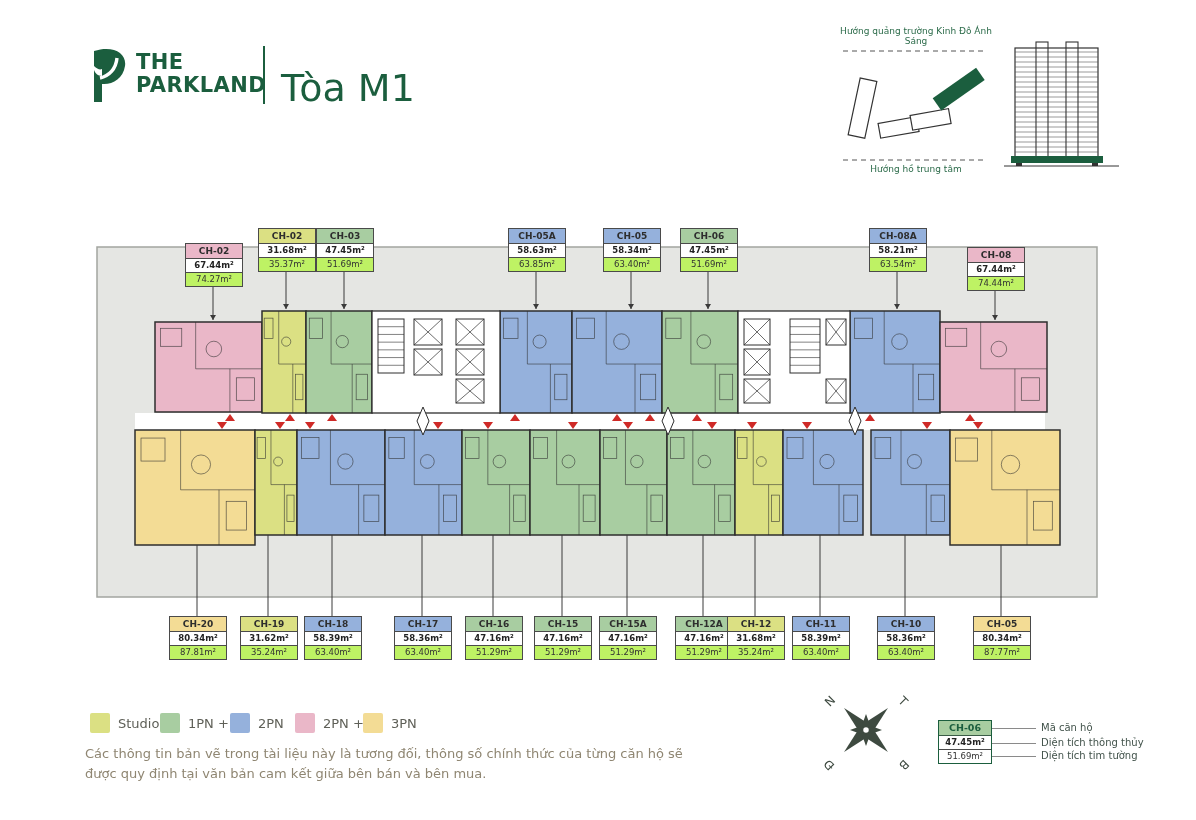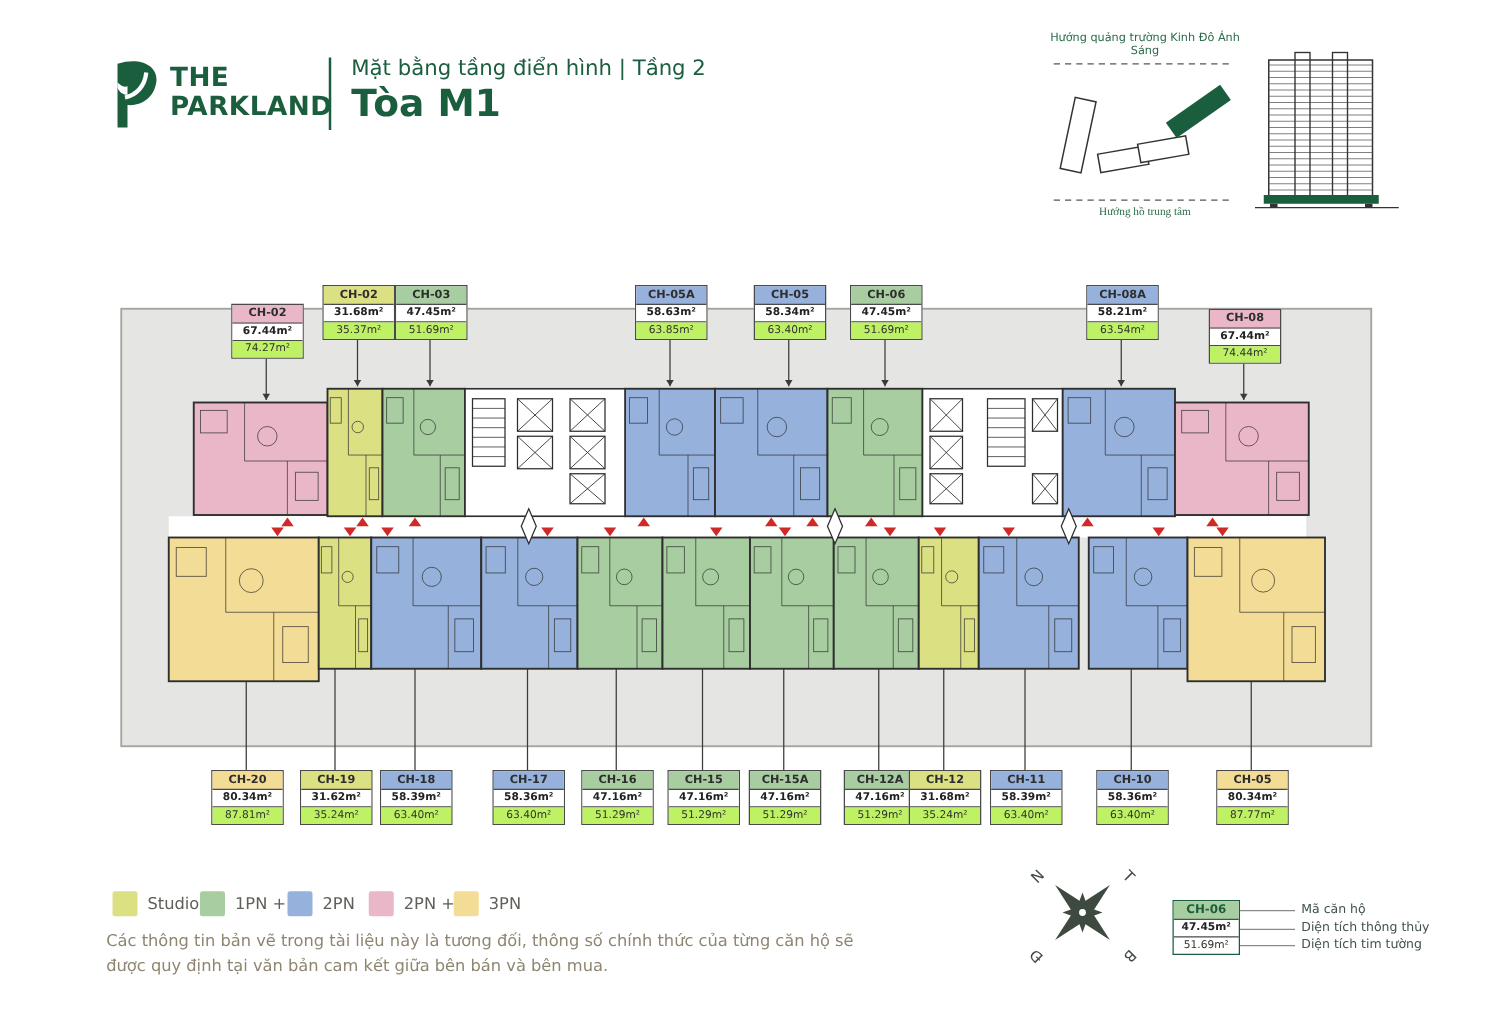--- a/index.html
+++ b/index.html
@@ -5,21 +5,21 @@
   html,body{margin:0;padding:0;}
   body{width:1196px;height:820px;position:relative;background:#ffffff;overflow:hidden;
        font-family:"DejaVu Sans","Liberation Sans",sans-serif;color:#2f3b33;}
   .abs{position:absolute;}
 
   
   .logo-text{position:absolute;left:136px;top:51px;font-size:21px;font-weight:700;
              color:var(--brand,#1b5e3e);line-height:23px;letter-spacing:.4px;}
   .hdr-divider{position:absolute;left:263px;top:46px;width:2px;height:58px;background:var(--brand,#1b5e3e);}
   .hdr-subtitle{position:absolute;left:281px;top:45px;font-size:17px;font-weight:500;color:var(--brand,#1b5e3e);}
-  .hdr-title{position:absolute;left:281px;top:66px;font-size:30px;font-weight:700;color:var(--brand,#1b5e3e);}
+  .hdr-title{position:absolute;left:281px;top:66px;font-size:38px;font-weight:400;color:var(--brand,#1b5e3e);}
 
   
   .map-label{position:absolute;width:176px;text-align:center;font-size:9px;color:#2c6b4a;}
 
   
   #plan{position:absolute;left:90px;top:225px;width:1025px;height:450px;}
   .slab{fill:#e5e6e3;stroke:#a2a5a0;stroke-width:1.5;}
   .corridor{fill:#ffffff;}
   .unit{stroke:#2e2e2e;stroke-width:1.5;}
   .u-studio{fill:var(--studio,#dbe083);} .u-pn1{fill:var(--pn1,#a8cda1);}
@@ -59,40 +59,39 @@
   <svg class="abs" style="left:87px;top:46px;" width="44" height="58" viewBox="0 0 44 58">
     <path d="M7,5 C26,-1 40,7 38,20 C36,33 25,39 15,38 L15,56 L7,56 Z" fill="#1b5e3e"></path>
     <path d="M13,32 C22,30 29,23 30,12" stroke="#ffffff" stroke-width="3.4" fill="none"></path>
     <path d="M7,20 C10,23 13,24 15,23 L15,30 C11,30 8,27 7,24 Z" fill="#ffffff"></path>
   </svg>
   <div class="logo-text">
     <div>THE</div>
     <div>PARKLAND</div>
   </div>
   <div class="hdr-divider"></div>
-  <div class="hdr-subtitle">Mặt bằng tầng điển hình | Tầng 2</div>
   <div class="hdr-title">Tòa M1</div>
 </div>
 
 <div class="map-label" style="left:828px;top:26px;">Hướng quảng trường Kinh Đô Ánh Sáng</div>
 <svg class="abs" style="left:830px;top:20px;" width="176" height="150" viewBox="0 0 176 150">
   <line x1="13" y1="31" x2="155" y2="31" stroke="#555" stroke-width="1" stroke-dasharray="5 4"></line>
   <g>
     <rect x="24" y="59" width="17" height="58" fill="#fff" stroke="#333" stroke-width="1.2" transform="rotate(12 32 88)"></rect>
   </g>
   <g>
     <rect x="49" y="100" width="39" height="15" fill="#fff" stroke="#333" stroke-width="1.2" transform="rotate(-10 68 107)"></rect>
     <rect x="81" y="92" width="39" height="15" fill="#fff" stroke="#333" stroke-width="1.2" transform="rotate(-10 100 99)"></rect>
   </g>
   <g>
     <rect x="102" y="62" width="53" height="15" fill="#1b5e3e" transform="rotate(-35 128 69)"></rect>
   </g>
   <line x1="13" y1="140" x2="155" y2="140" stroke="#555" stroke-width="1" stroke-dasharray="5 4"></line>
 </svg>
-<div class="map-label" style="left:828px;top:164px;font-family:Liberation Serif, serif;">Hướng hồ trung tâm</div>
+<div class="map-label" style="left:828px;top:164px;">Hướng hồ trung tâm</div>
 
 <svg class="abs" style="left:1000px;top:25px;" width="125" height="150" viewBox="0 0 125 150">
   <rect x="15" y="23" width="83" height="112" fill="#fff" stroke="#333" stroke-width="1.2"></rect>
   <g id="elev-lines" stroke="#555" stroke-width="0.6">
       <line x1="15" y1="27" x2="98" y2="27"></line>
       <line x1="15" y1="32" x2="98" y2="32"></line>
       <line x1="15" y1="37" x2="98" y2="37"></line>
       <line x1="15" y1="42" x2="98" y2="42"></line>
       <line x1="15" y1="47" x2="98" y2="47"></line>
       <line x1="15" y1="52" x2="98" y2="52"></line>

